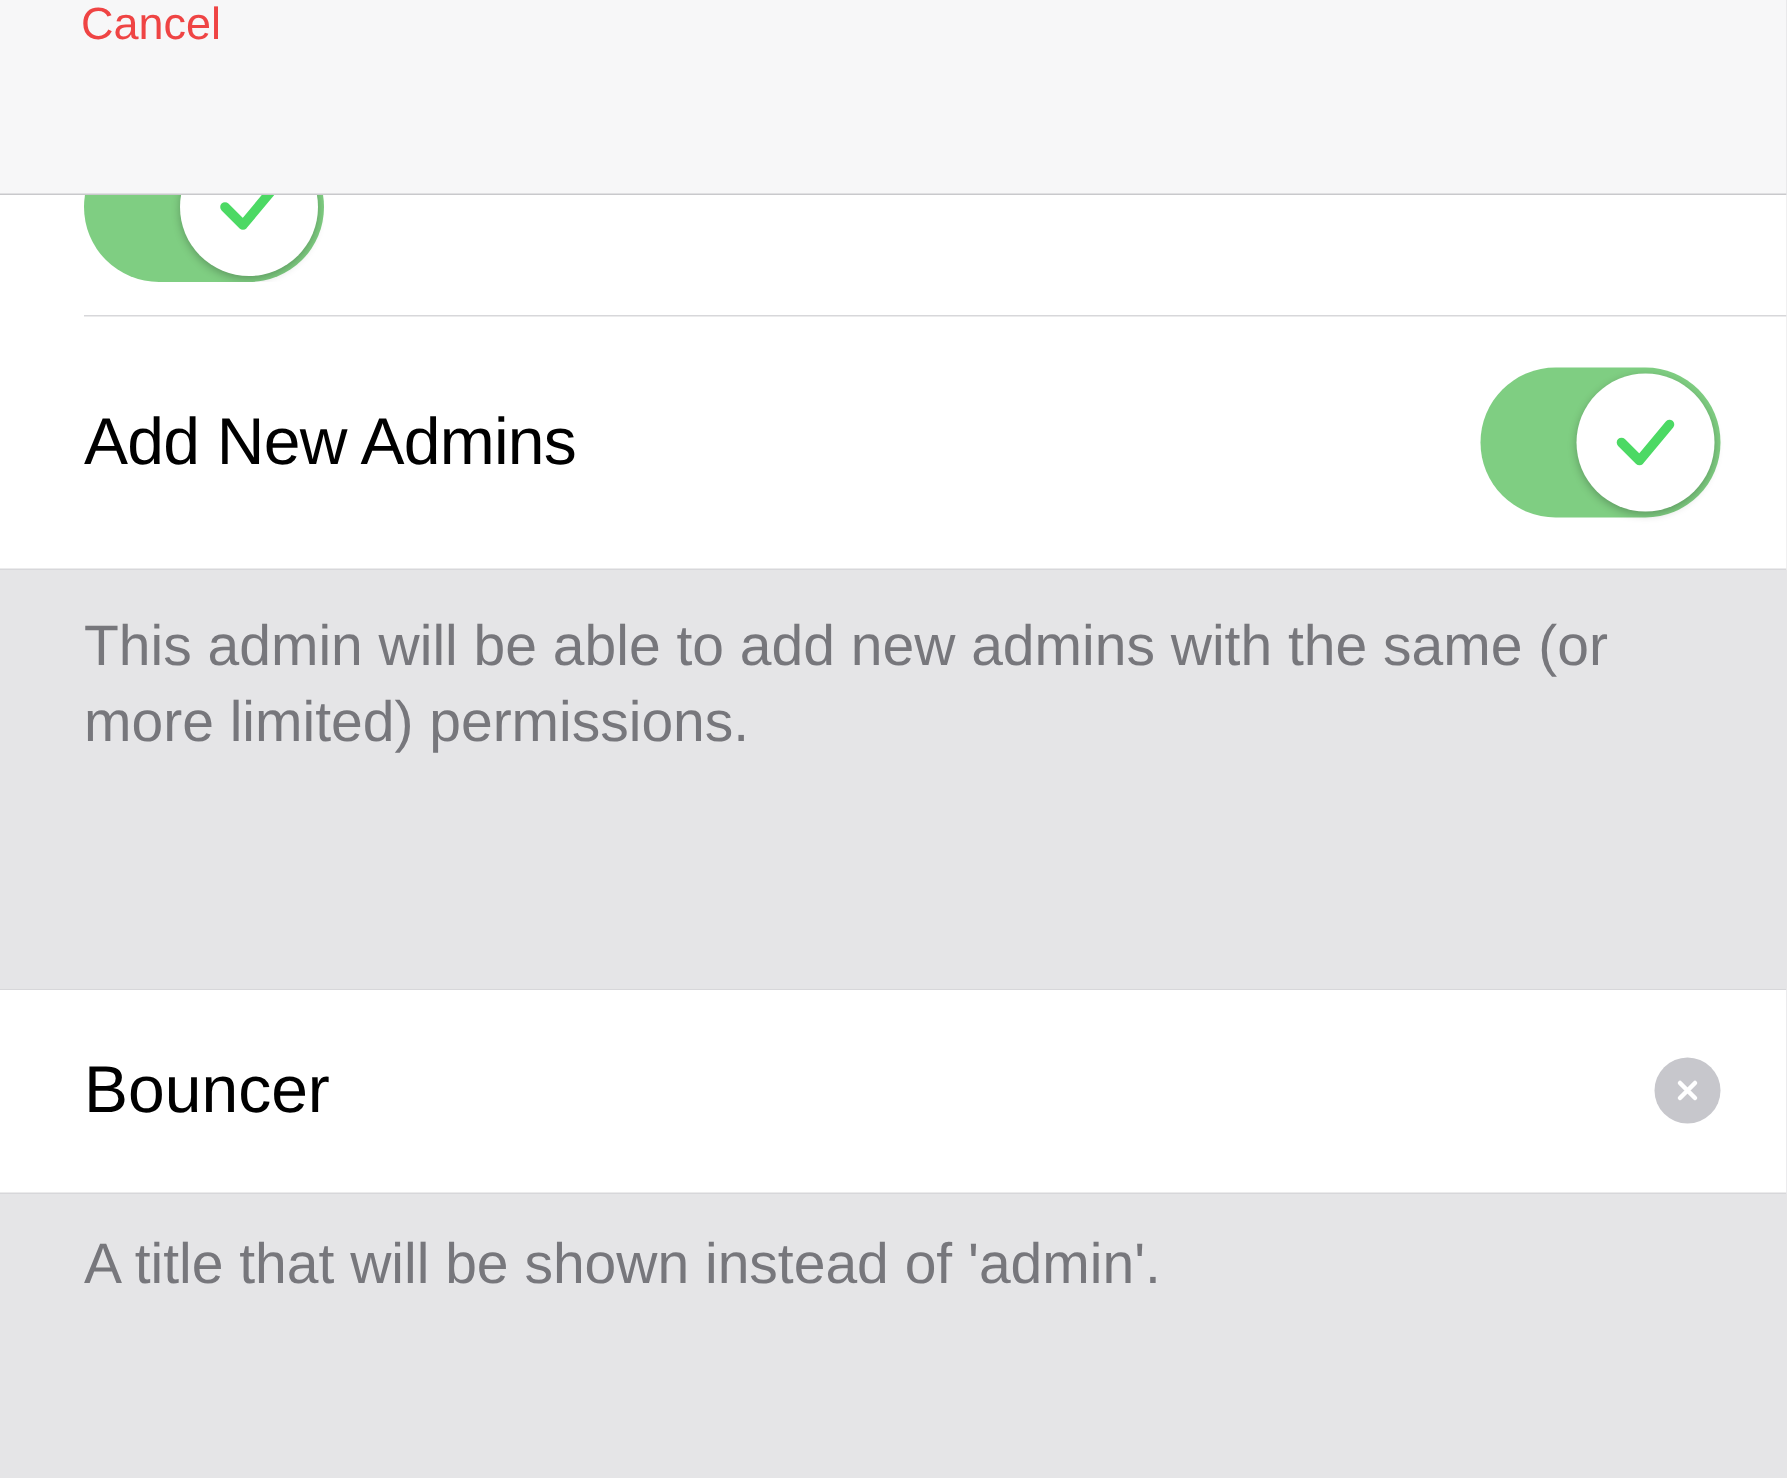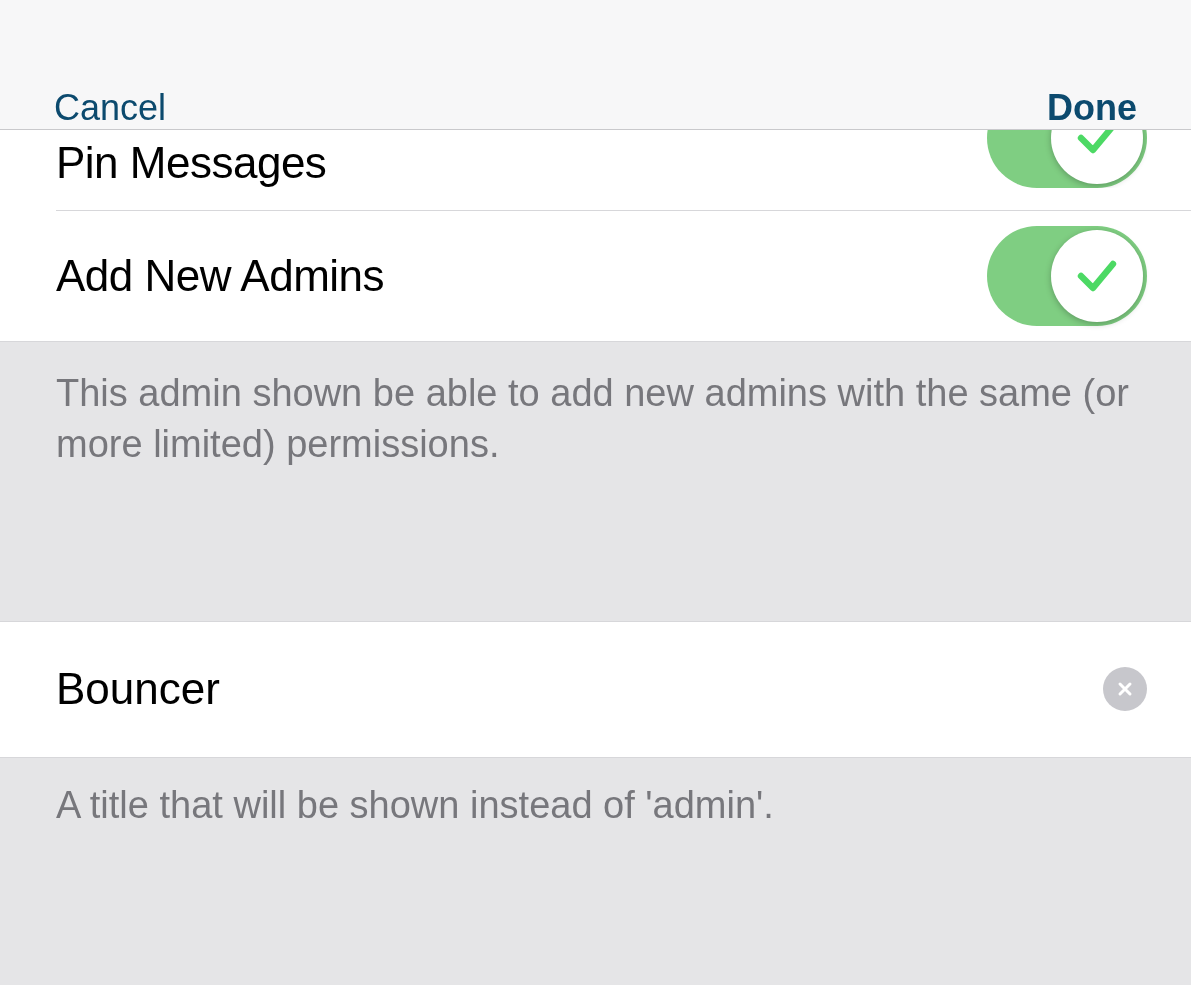--- a/index.html
+++ b/index.html
@@ -17,23 +17,23 @@
       border-bottom: 1px solid #c9c9cc;
       display: flex;
       align-items: center;
       justify-content: center;
     }
     .nav-left, .nav-right {
       position: absolute;
       top: 0;
       height: 100%;
       display: flex;
-      align-items: flex-end;
-      font-size: 36px;
-      color: #0c4a6e;
+      align-items: flex-start;
+      font-size: 30px;
+      color: #ef4444;
       cursor: pointer;
     }
     .nav-left { left: 54px; }
     .nav-right { right: 54px; font-weight: 600; }
     .nav-title {
       font-size: 44px;
       font-weight: 600;
       color: #000;
     }
 
@@ -66,21 +66,21 @@
       letter-spacing: -0.5px;
     }
 
     
     .cell.cut {
       height: 80px;
       overflow: hidden;
       align-items: flex-end;
       padding-bottom: 22px;
     }
-    .cell.normal { height: 132px; }
+    .cell.normal { height: 170px; }
 
     .footer-text {
       padding: 26px 56px 0 56px;
       font-size: 38px;
       line-height: 1.35;
       color: #77777c;
     }
 
     .section-header {
       display: flex;
@@ -192,31 +192,27 @@
       color: #77777c;
     }
   </style>
 </head>
 <body>
 
 <div class="navbar">
   <div class="nav-left">
     <span>Cancel</span>
   </div>
-  <div class="nav-right">
-    <span>Done</span>
-  </div>
 </div>
 
 <div class="content">
 
   <div class="group">
 
     <div class="cell cut">
-      <span class="cell-label">Pin Messages</span>
       <div class="switch-cut">
         <div class="inner">
           <div class="knob">
             <svg class="check-svg" viewBox="0 0 24 24">
               <path d="M4 12 L10 18 L20 6" fill="none" stroke="#4cd964" stroke-width="3.2" stroke-linecap="round" stroke-linejoin="round"></path>
             </svg>
           </div>
         </div>
       </div>
     </div>
@@ -227,21 +223,21 @@
         <div class="knob">
           <svg class="check-svg" viewBox="0 0 24 24">
             <path d="M4 12 L10 18 L20 6" fill="none" stroke="#4cd964" stroke-width="3.2" stroke-linecap="round" stroke-linejoin="round"></path>
           </svg>
         </div>
       </div>
     </div>
 
   </div>
 
-  <div class="footer-text">This admin shown be able to add new admins with the same (or more limited) permissions.</div>
+  <div class="footer-text">This admin will be able to add new admins with the same (or more limited) permissions.</div>
 
   <div class="spacer"></div>
 
 
   <div class="input-cell">
     <span class="input-value">Bouncer</span>
     <div class="clear-btn">
       <svg viewBox="0 0 20 20">
         <path d="M5 5 L15 15 M15 5 L5 15" stroke="#ffffff" stroke-width="3" stroke-linecap="round"></path>
       </svg>

